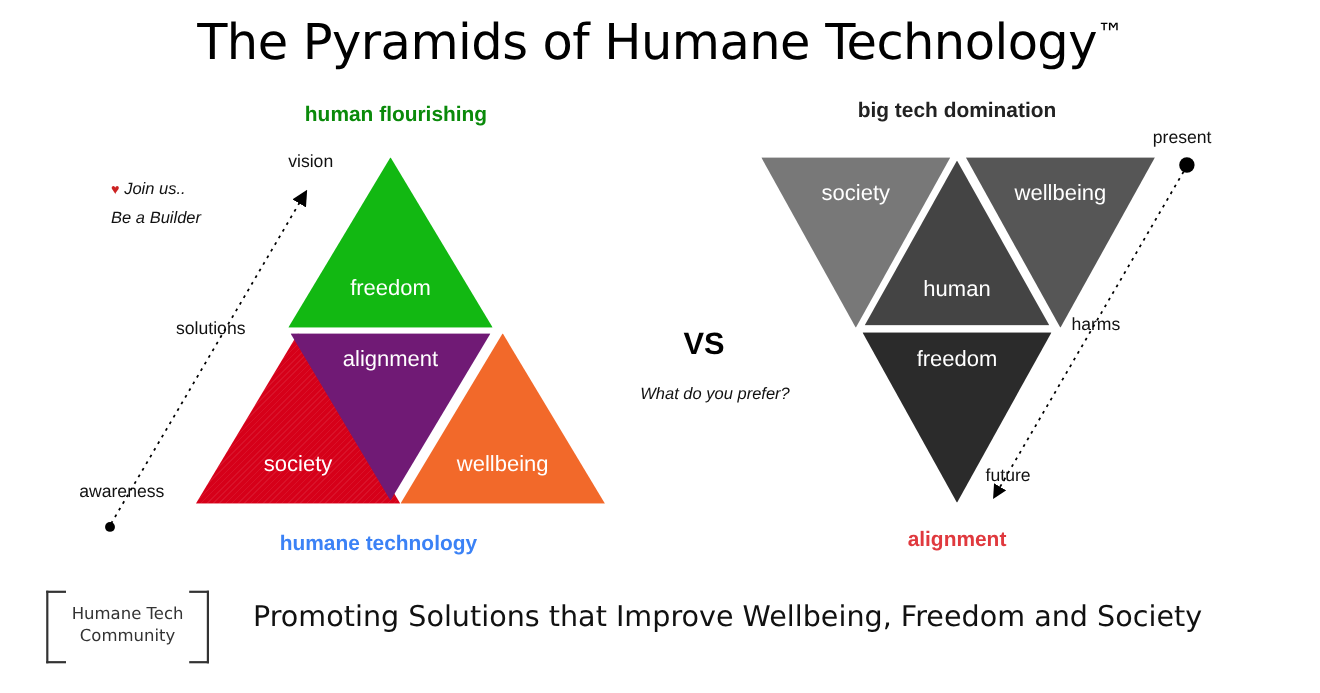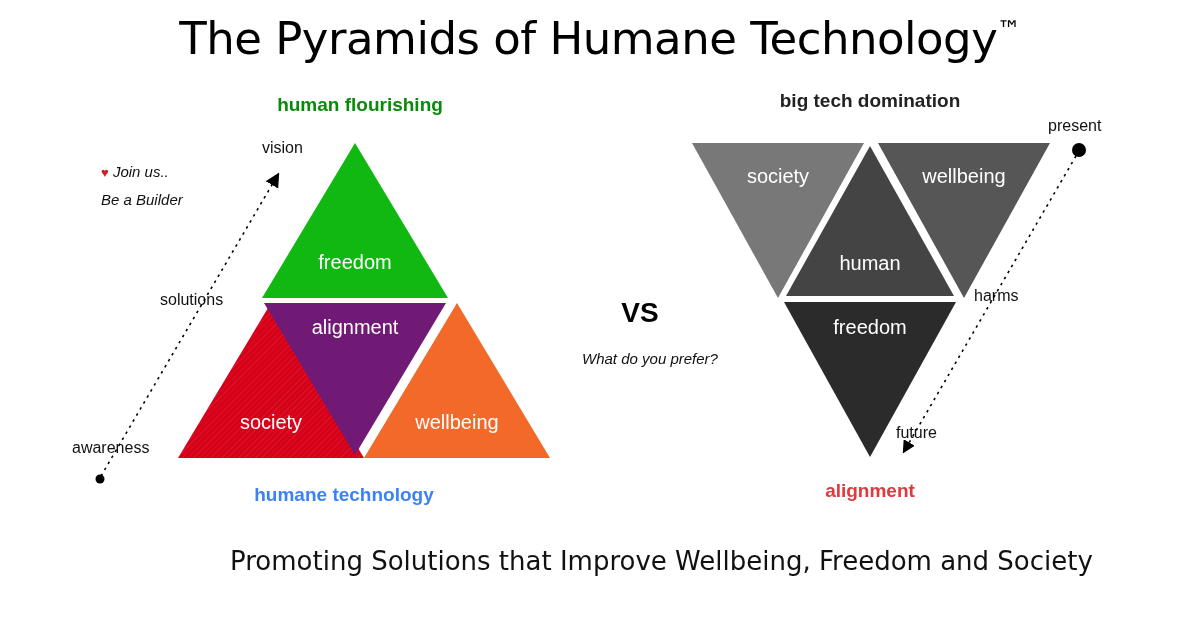--- a/index.html
+++ b/index.html
@@ -198,16 +198,24 @@
       </marker>
     </defs>
 
     <circle cx="100" cy="479" r="4.5" fill="#000"></circle>
     <line x1="101" y1="476" x2="276" y2="178" stroke="#000" stroke-width="1.6" stroke-dasharray="2.5 4.5" marker-end="url(#arrowUp)"></line>
 
     <circle cx="1079" cy="150" r="7" fill="#000"></circle>
     <line x1="1076" y1="156" x2="906" y2="448" stroke="#000" stroke-width="1.6" stroke-dasharray="2.5 4.5" marker-end="url(#arrowDown)"></line>
   </svg>
 
+  <div class="abs" id="logo">
+    <div class="bracket l"></div>
+    <div class="bracket r"></div>
+    <div class="logo-text">
+      <div>Humane Tech</div>
+      <div>Community</div>
+    </div>
+  </div>
 
   <div class="abs" id="tagline">Promoting Solutions that Improve Wellbeing, Freedom and Society</div>
 
 </div>
 
 </body></html>

